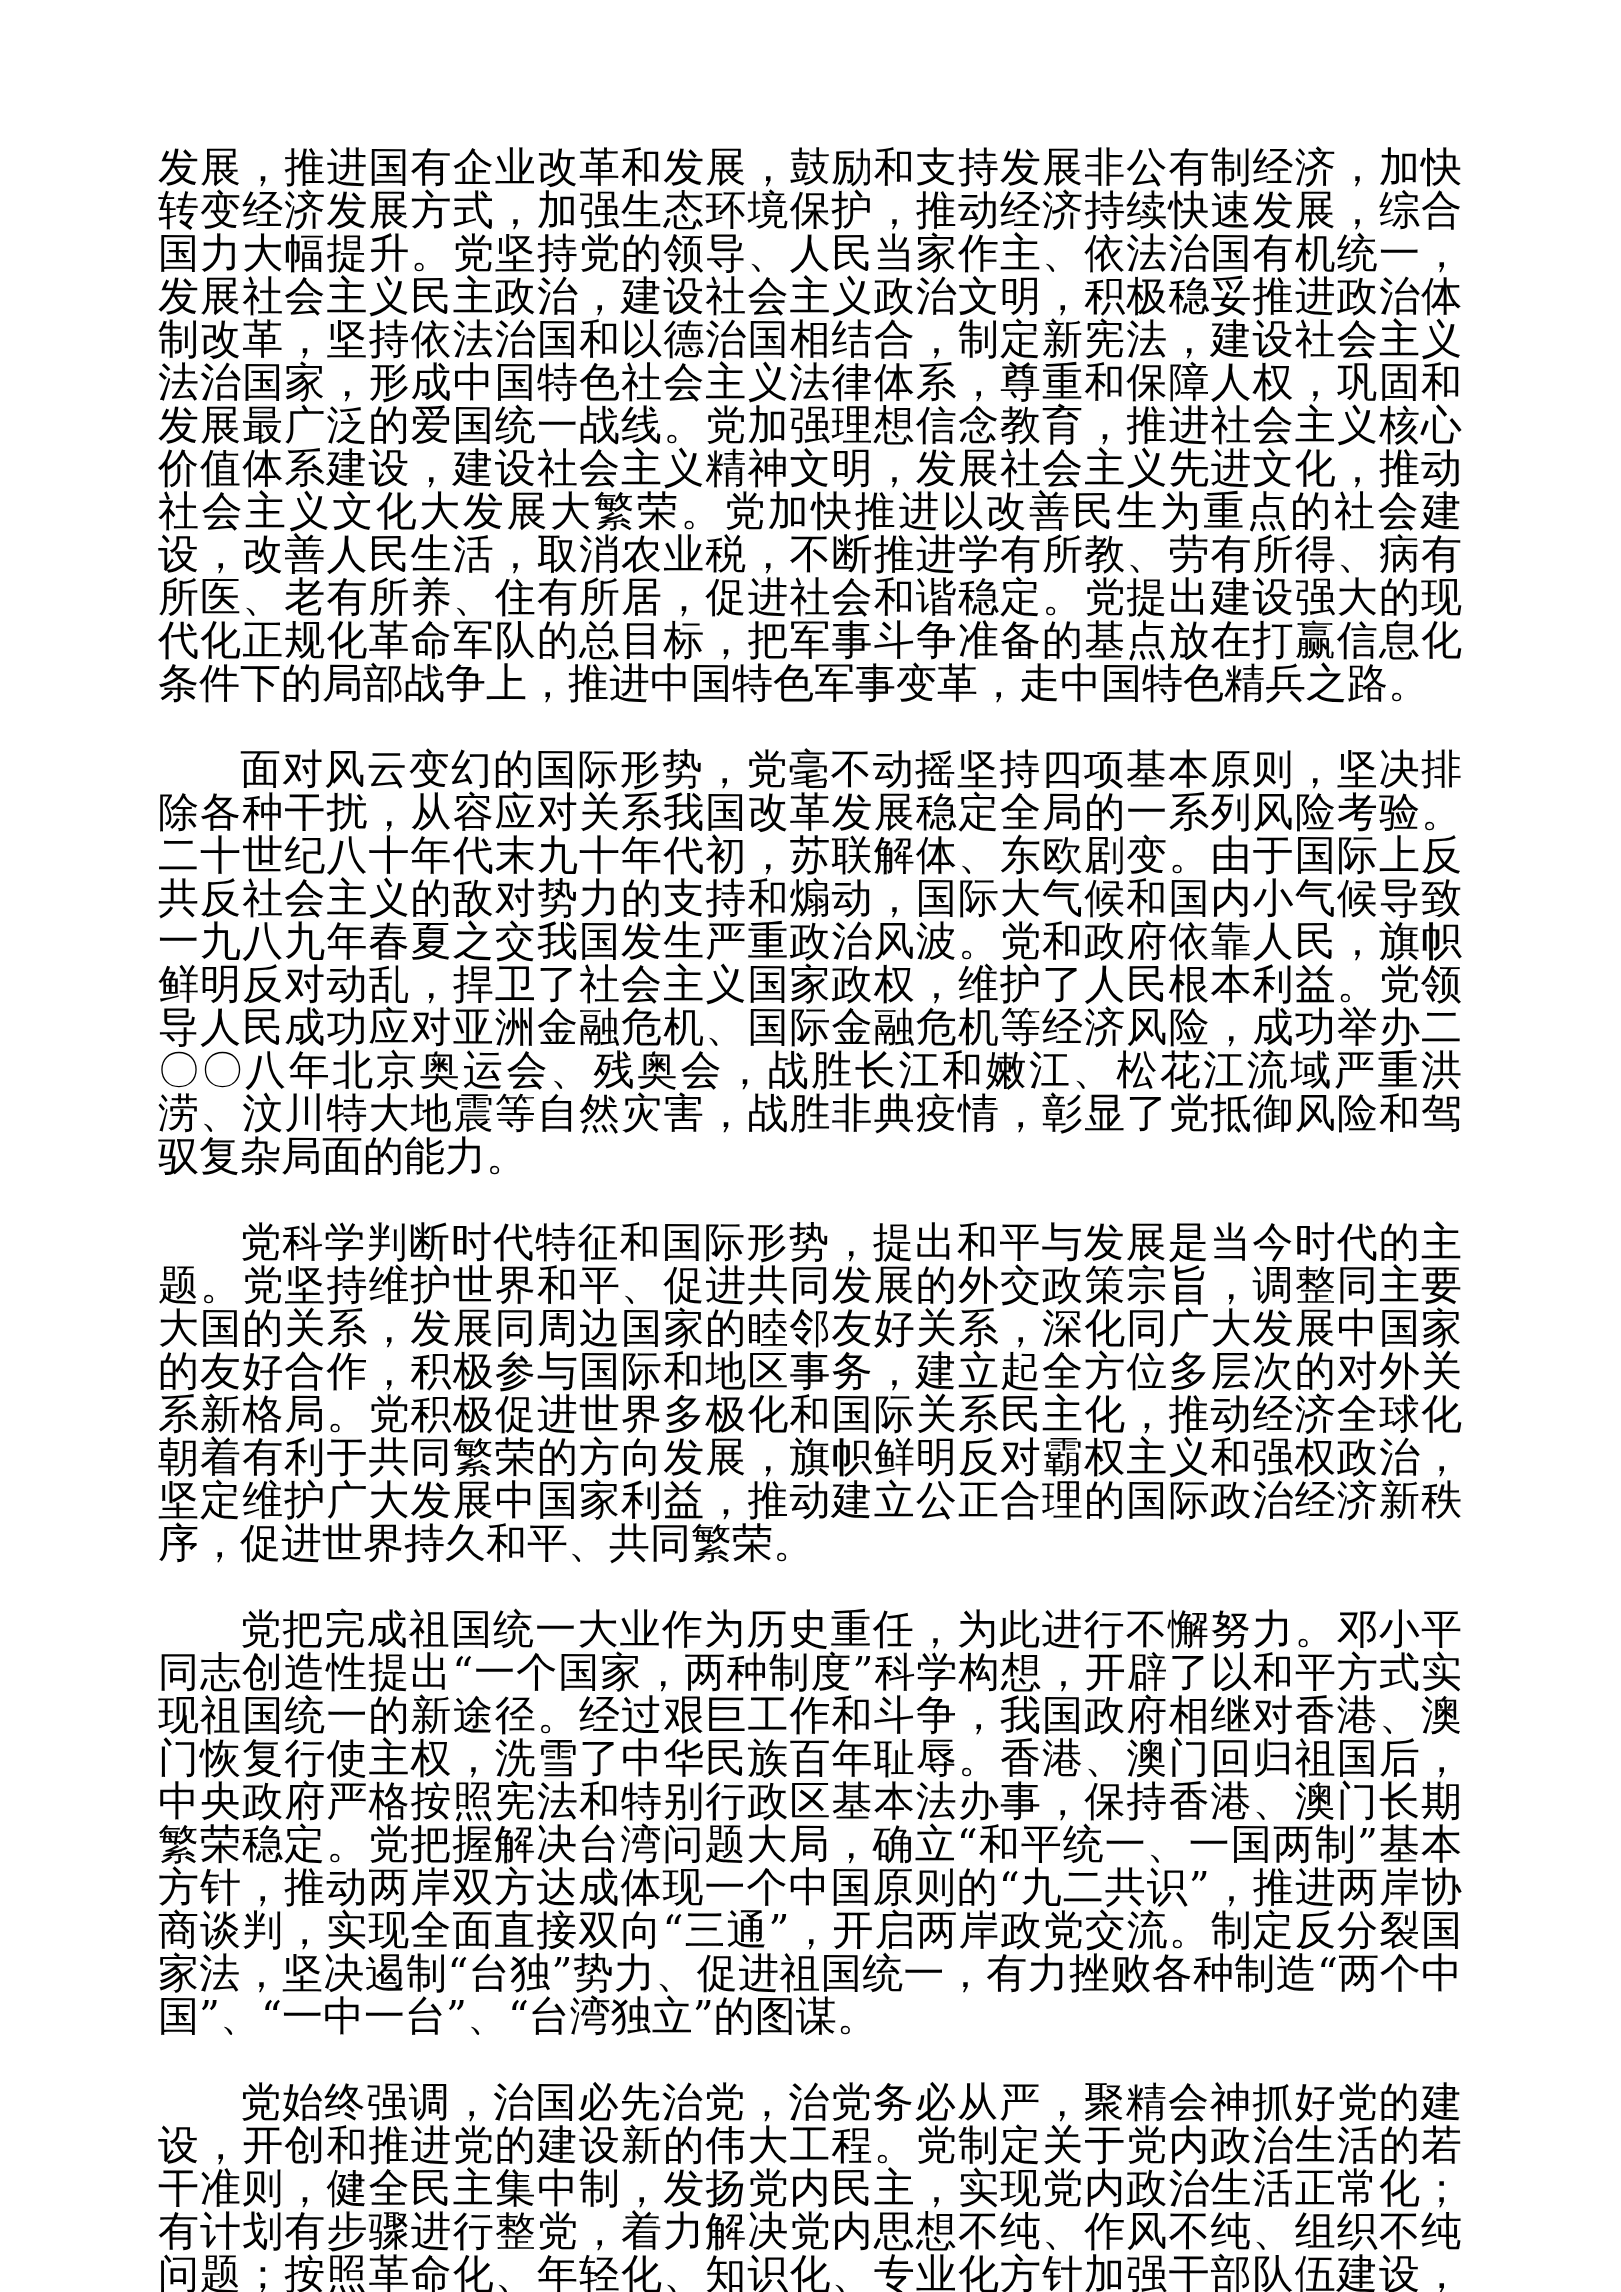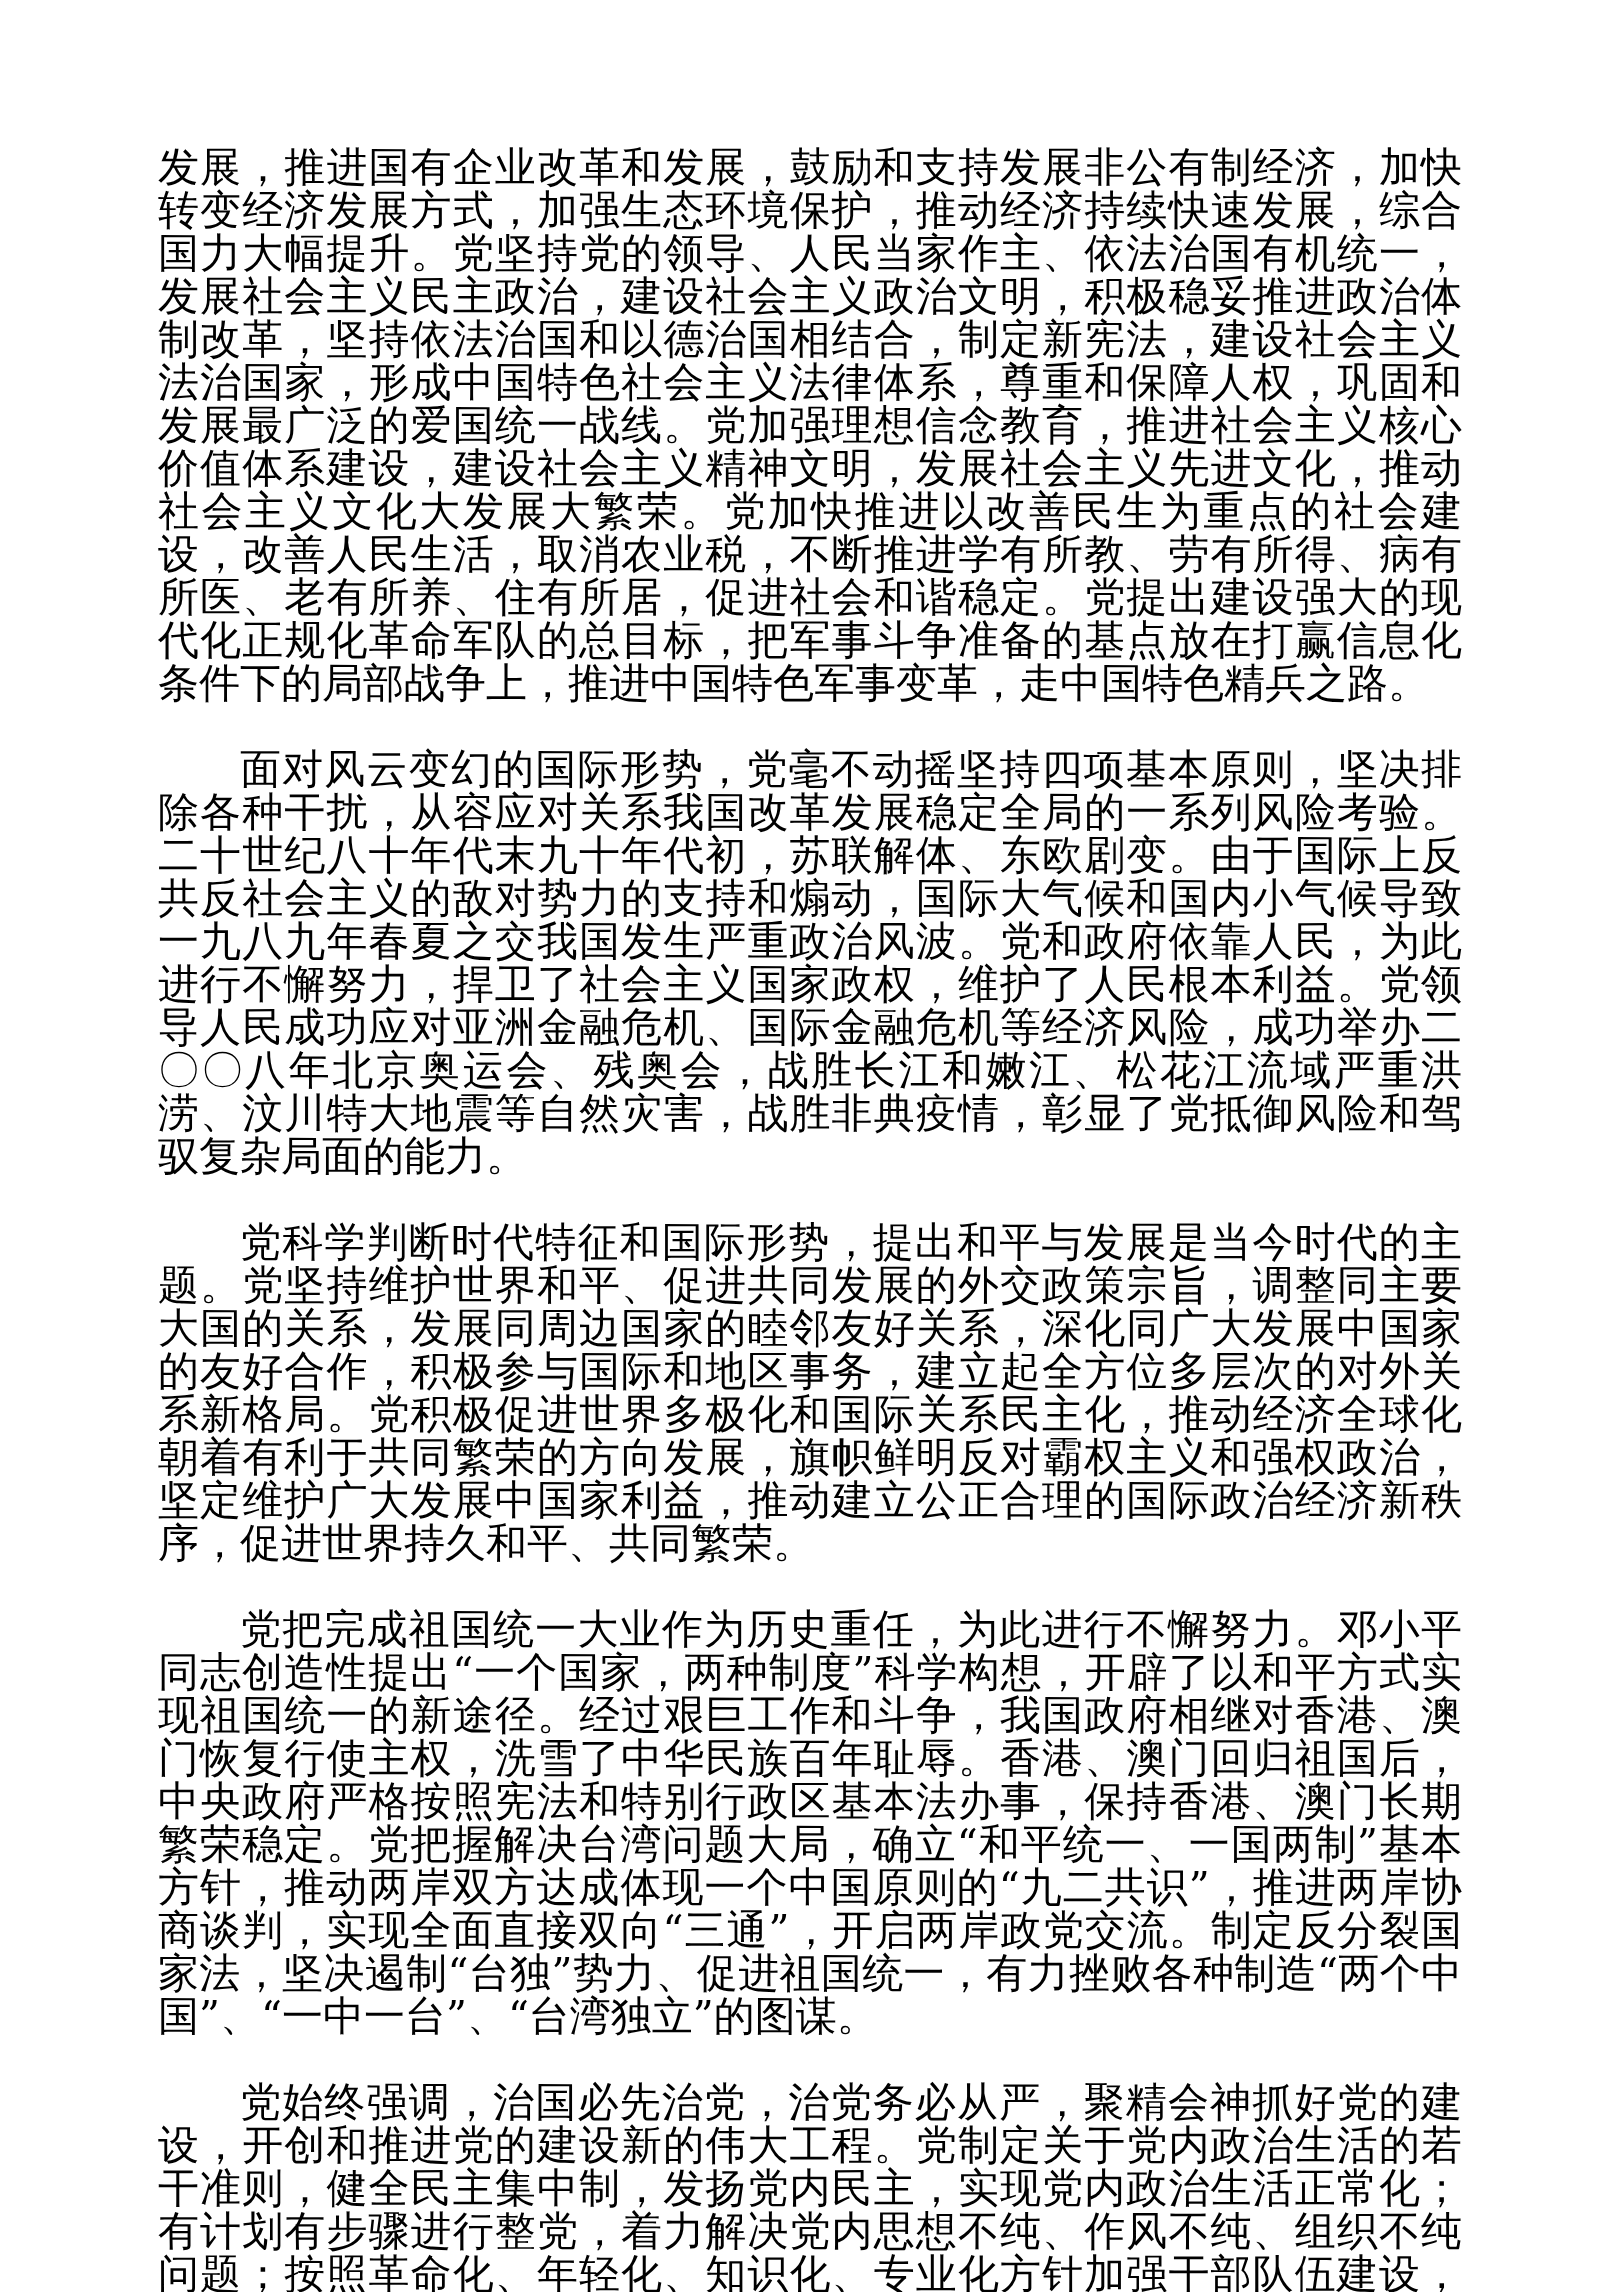--- a/index.html
+++ b/index.html
@@ -46,19 +46,19 @@
   .doc-body p.indent {
     text-indent: 2em;
   }
 </style>
 </head>
 <body>
 
 <div class="page">
   <div class="doc-body">
       <p class="">发展，推进国有企业改革和发展，鼓励和支持发展非公有制经济，加快转变经济发展方式，加强生态环境保护，推动经济持续快速发展，综合国力大幅提升。党坚持党的领导、人民当家作主、依法治国有机统一，发展社会主义民主政治，建设社会主义政治文明，积极稳妥推进政治体制改革，坚持依法治国和以德治国相结合，制定新宪法，建设社会主义法治国家，形成中国特色社会主义法律体系，尊重和保障人权，巩固和发展最广泛的爱国统一战线。党加强理想信念教育，推进社会主义核心价值体系建设，建设社会主义精神文明，发展社会主义先进文化，推动社会主义文化大发展大繁荣。党加快推进以改善民生为重点的社会建设，改善人民生活，取消农业税，不断推进学有所教、劳有所得、病有所医、老有所养、住有所居，促进社会和谐稳定。党提出建设强大的现代化正规化革命军队的总目标，把军事斗争准备的基点放在打赢信息化条件下的局部战争上，推进中国特色军事变革，走中国特色精兵之路。</p>
-      <p class="indent">面对风云变幻的国际形势，党毫不动摇坚持四项基本原则，坚决排除各种干扰，从容应对关系我国改革发展稳定全局的一系列风险考验。二十世纪八十年代末九十年代初，苏联解体、东欧剧变。由于国际上反共反社会主义的敌对势力的支持和煽动，国际大气候和国内小气候导致一九八九年春夏之交我国发生严重政治风波。党和政府依靠人民，为此进行不懈努力，捍卫了社会主义国家政权，维护了人民根本利益。党领导人民成功应对亚洲金融危机、国际金融危机等经济风险，成功举办二〇〇八年北京奥运会、残奥会，战胜长江和嫩江、松花江流域严重洪涝、汶川特大地震等自然灾害，战胜非典疫情，彰显了党抵御风险和驾驭复杂局面的能力。</p>
+      <p class="indent">面对风云变幻的国际形势，党毫不动摇坚持四项基本原则，坚决排除各种干扰，从容应对关系我国改革发展稳定全局的一系列风险考验。二十世纪八十年代末九十年代初，苏联解体、东欧剧变。由于国际上反共反社会主义的敌对势力的支持和煽动，国际大气候和国内小气候导致一九八九年春夏之交我国发生严重政治风波。党和政府依靠人民，旗帜鲜明反对动乱，捍卫了社会主义国家政权，维护了人民根本利益。党领导人民成功应对亚洲金融危机、国际金融危机等经济风险，成功举办二〇〇八年北京奥运会、残奥会，战胜长江和嫩江、松花江流域严重洪涝、汶川特大地震等自然灾害，战胜非典疫情，彰显了党抵御风险和驾驭复杂局面的能力。</p>
       <p class="indent">党科学判断时代特征和国际形势，提出和平与发展是当今时代的主题。党坚持维护世界和平、促进共同发展的外交政策宗旨，调整同主要大国的关系，发展同周边国家的睦邻友好关系，深化同广大发展中国家的友好合作，积极参与国际和地区事务，建立起全方位多层次的对外关系新格局。党积极促进世界多极化和国际关系民主化，推动经济全球化朝着有利于共同繁荣的方向发展，旗帜鲜明反对霸权主义和强权政治，坚定维护广大发展中国家利益，推动建立公正合理的国际政治经济新秩序，促进世界持久和平、共同繁荣。</p>
       <p class="indent">党把完成祖国统一大业作为历史重任，为此进行不懈努力。邓小平同志创造性提出“一个国家，两种制度”科学构想，开辟了以和平方式实现祖国统一的新途径。经过艰巨工作和斗争，我国政府相继对香港、澳门恢复行使主权，洗雪了中华民族百年耻辱。香港、澳门回归祖国后，中央政府严格按照宪法和特别行政区基本法办事，保持香港、澳门长期繁荣稳定。党把握解决台湾问题大局，确立“和平统一、一国两制”基本方针，推动两岸双方达成体现一个中国原则的“九二共识”，推进两岸协商谈判，实现全面直接双向“三通”，开启两岸政党交流。制定反分裂国家法，坚决遏制“台独”势力、促进祖国统一，有力挫败各种制造“两个中国”、“一中一台”、“台湾独立”的图谋。</p>
       <p class="indent">党始终强调，治国必先治党，治党务必从严，聚精会神抓好党的建设，开创和推进党的建设新的伟大工程。党制定关于党内政治生活的若干准则，健全民主集中制，发扬党内民主，实现党内政治生活正常化；有计划有步骤进行整党，着力解决党内思想不纯、作风不纯、组织不纯问题；按照革命化、年轻化、知识化、专业化方针加强干部队伍建设，大力选拔中青年干部，促进干部队伍新老交替。党围绕解决好提高党的领导水平和执政水平、提高拒腐防变和抵御风险能力这两大历史性课题，以执政能力建设和先进性建设为主线，先后就加强党同人民群众联系、加强和改进党的作风建设、加强党的执政能力建设等重大问题作出决定，组织开展“讲学习、讲政治、讲正气”教育、“三个代表”重要思想学习教育活动、保持共产党员先进性教育活动、学习实践科学发展观活动等集中性学习教育。党把党风廉政建设和</p>
     </div>
 </div>
 
 
 </body></html>

